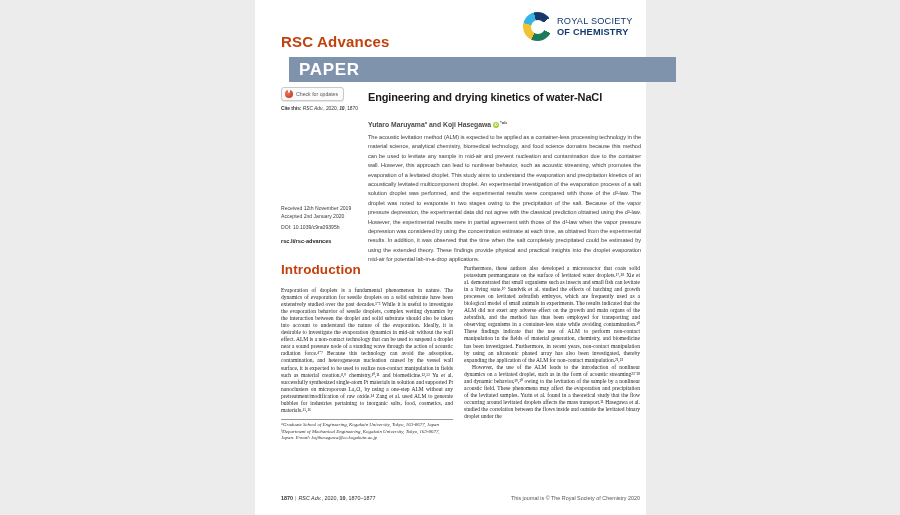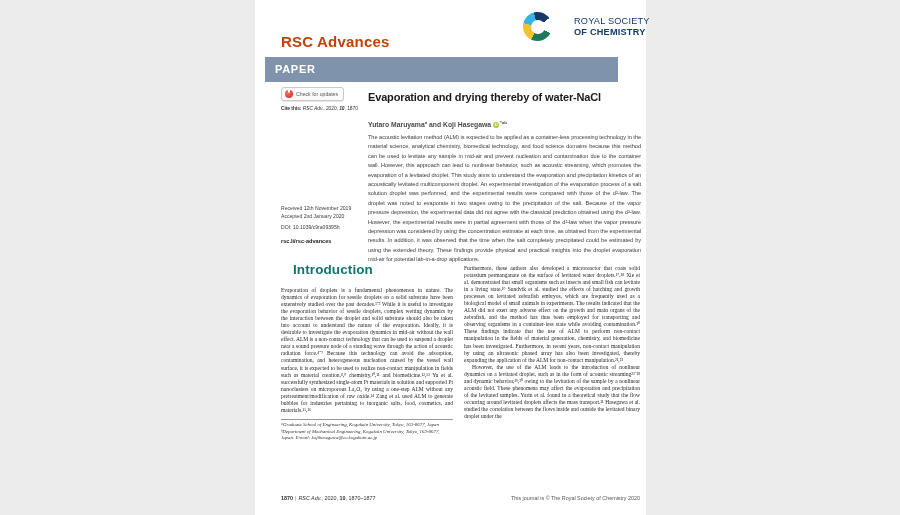--- a/index.html
+++ b/index.html
@@ -17,39 +17,39 @@
     width:391px; height:515px;
     background:#ffffff;
   }
 
   
   .journal-title {
     position:absolute; left:26px; top:33px;
     font-size:15px; font-weight:700; letter-spacing:0.2px;
     color:#c2410c;
   }
-  .rsc-logo { position:absolute; left:268px; top:12px; display:flex; align-items:center; gap:22px; }
+  .rsc-logo { position:absolute; left:268px; top:12px; display:flex; align-items:center; gap:5px; }
   .logo-c { position:relative; width:29px; height:29px; border-radius:50%;
     background: conic-gradient(from 0deg,
       #16386b 0deg 55deg,
       transparent 55deg 118deg,
       #1c7a5a 118deg 205deg,
       #f2c233 205deg 283deg,
       #38b3e5 283deg 345deg,
       #16386b 345deg 360deg);
   }
   .logo-c::after { content:""; position:absolute; inset:7.5px; background:#fff; border-radius:50%; }
   .logo-text { color:#123a6d; font-size:9.2px; line-height:10.2px; letter-spacing:0.2px; white-space:nowrap; }
   .logo-text .l2 { font-weight:700; }
 
   
   .paper-banner {
-    position:absolute; left:10px; top:57px; width:353px; height:25px;
+    position:absolute; left:34px; top:57px; width:387px; height:25px;
     background:#8093ad; color:#ffffff;
-    font-size:11px; font-weight:700; letter-spacing:0.7px;
+    font-size:17px; font-weight:700; letter-spacing:0.7px;
     line-height:25px; padding-left:10px;
   }
 
   
   .check-badge {
     position:absolute; left:26px; top:87px; height:14px;
     display:flex; align-items:center; gap:3px;
     border:1px solid #c9c9c9; border-radius:3px; background:#fbfbfb;
     padding:0 5px 0 3px; box-shadow:0 1px 1px rgba(0,0,0,0.10);
     cursor:pointer;
@@ -96,21 +96,21 @@
 
   .abstract-text {
     position:absolute; left:113px; top:133px; width:273px;
     font-size:5.6px; line-height:9.4px; letter-spacing:-0.05px;
     text-align:justify; color:#3d3d3d;
   }
 
   
   .section-heading {
     position:absolute; left:26px; top:262px;
-    font-size:13.5px; font-weight:700; letter-spacing:0.1px; color:#0f766e;margin-left:12px;
+    font-size:13.5px; font-weight:700; letter-spacing:0.1px; color:#c2410c;
   }
   .col { font-family:"Liberation Serif", serif; font-size:5.5px; line-height:7.05px;
     text-align:justify; color:#1c1c1c; }
   .col p { margin:0; }
   .col p.indent { text-indent:8px; }
   .col-left  { position:absolute; left:26px;  top:287px; width:172px; }
   .col-right { position:absolute; left:209px; top:265px; width:176px; }
   .col-right p + p { margin-top:0.5px; }
 
   .footnotes { margin-top:5px; border-top:0.7px solid #999; width:100%; padding-top:2.5px; }
@@ -156,21 +156,21 @@
   </div>
 
   <div class="dates-block">
     <div>Received 12th November 2019</div>
     <div>Accepted 2nd January 2020</div>
   </div>
   <div class="doi-line">DOI: 10.1039/c9ra09395h</div>
   <div class="journal-url">rsc.li/rsc-advances</div>
 
   <div class="article-title">
-    <span class="line">Evaporation and drying thereby of water-NaCl</span>
+    <span class="line">Engineering and drying kinetics of water-NaCl</span>
   </div>
 
   <div class="author-line">
     <span>Yutaro Maruyama</span><sup>a</sup><span> and </span><span>Koji Hasegawa</span><span class="orcid-icon">iD</span><sup>*ab</sup>
   </div>
 
   <div class="abstract-text">The acoustic levitation method (ALM) is expected to be applied as a container-less processing technology in the material science, analytical chemistry, biomedical technology, and food science domains because this method can be used to levitate any sample in mid-air and prevent nucleation and contamination due to the container wall. However, this approach can lead to nonlinear behavior, such as acoustic streaming, which promotes the evaporation of a levitated droplet. This study aims to understand the evaporation and precipitation kinetics of an acoustically levitated multicomponent droplet. An experimental investigation of the evaporation process of a salt solution droplet was performed, and the experimental results were compared with those of the d²-law. The droplet was noted to evaporate in two stages owing to the precipitation of the salt. Because of the vapor pressure depression, the experimental data did not agree with the classical prediction obtained using the d²-law. However, the experimental results were in partial agreement with those of the d²-law when the vapor pressure depression was considered by using the concentration estimate at each time, as obtained from the experimental results. In addition, it was observed that the time when the salt completely precipitated could be estimated by using the extended theory. These findings provide physical and practical insights into the droplet evaporation mid-air for potential lab-in-a-drop applications.</div>
 
   <div class="section-heading">Introduction</div>
 

